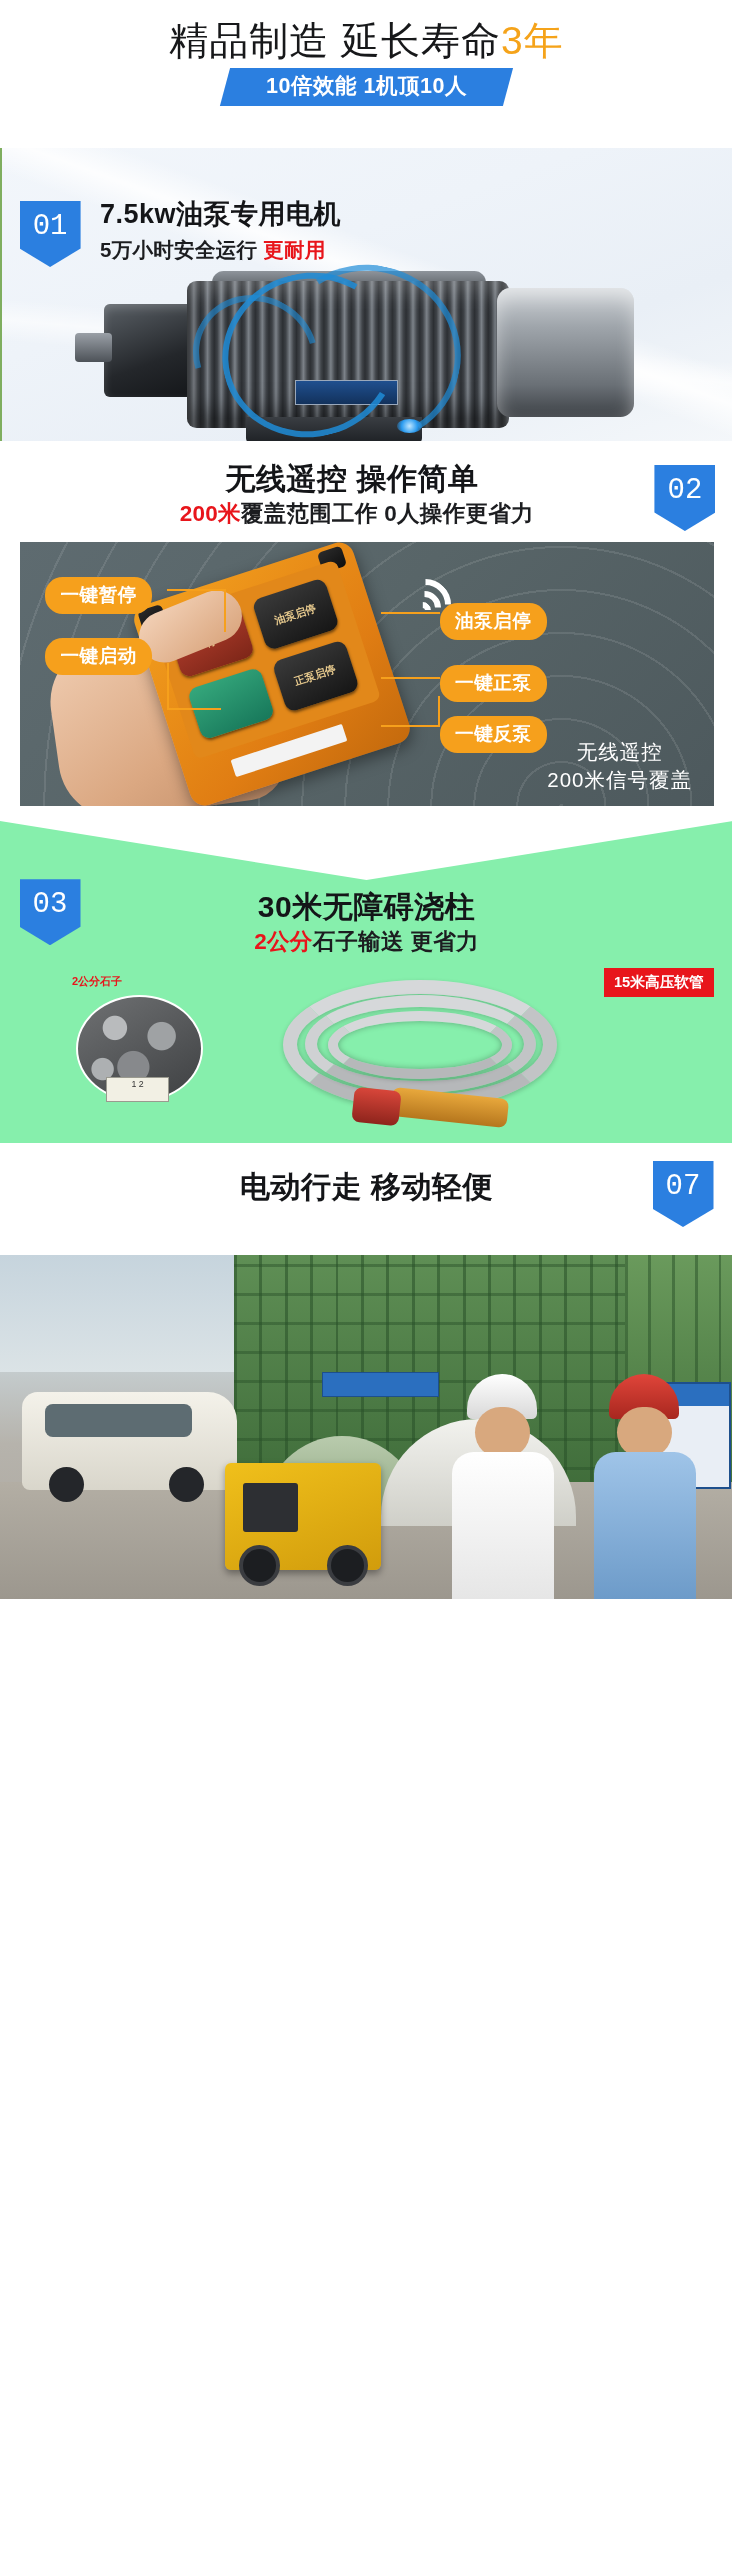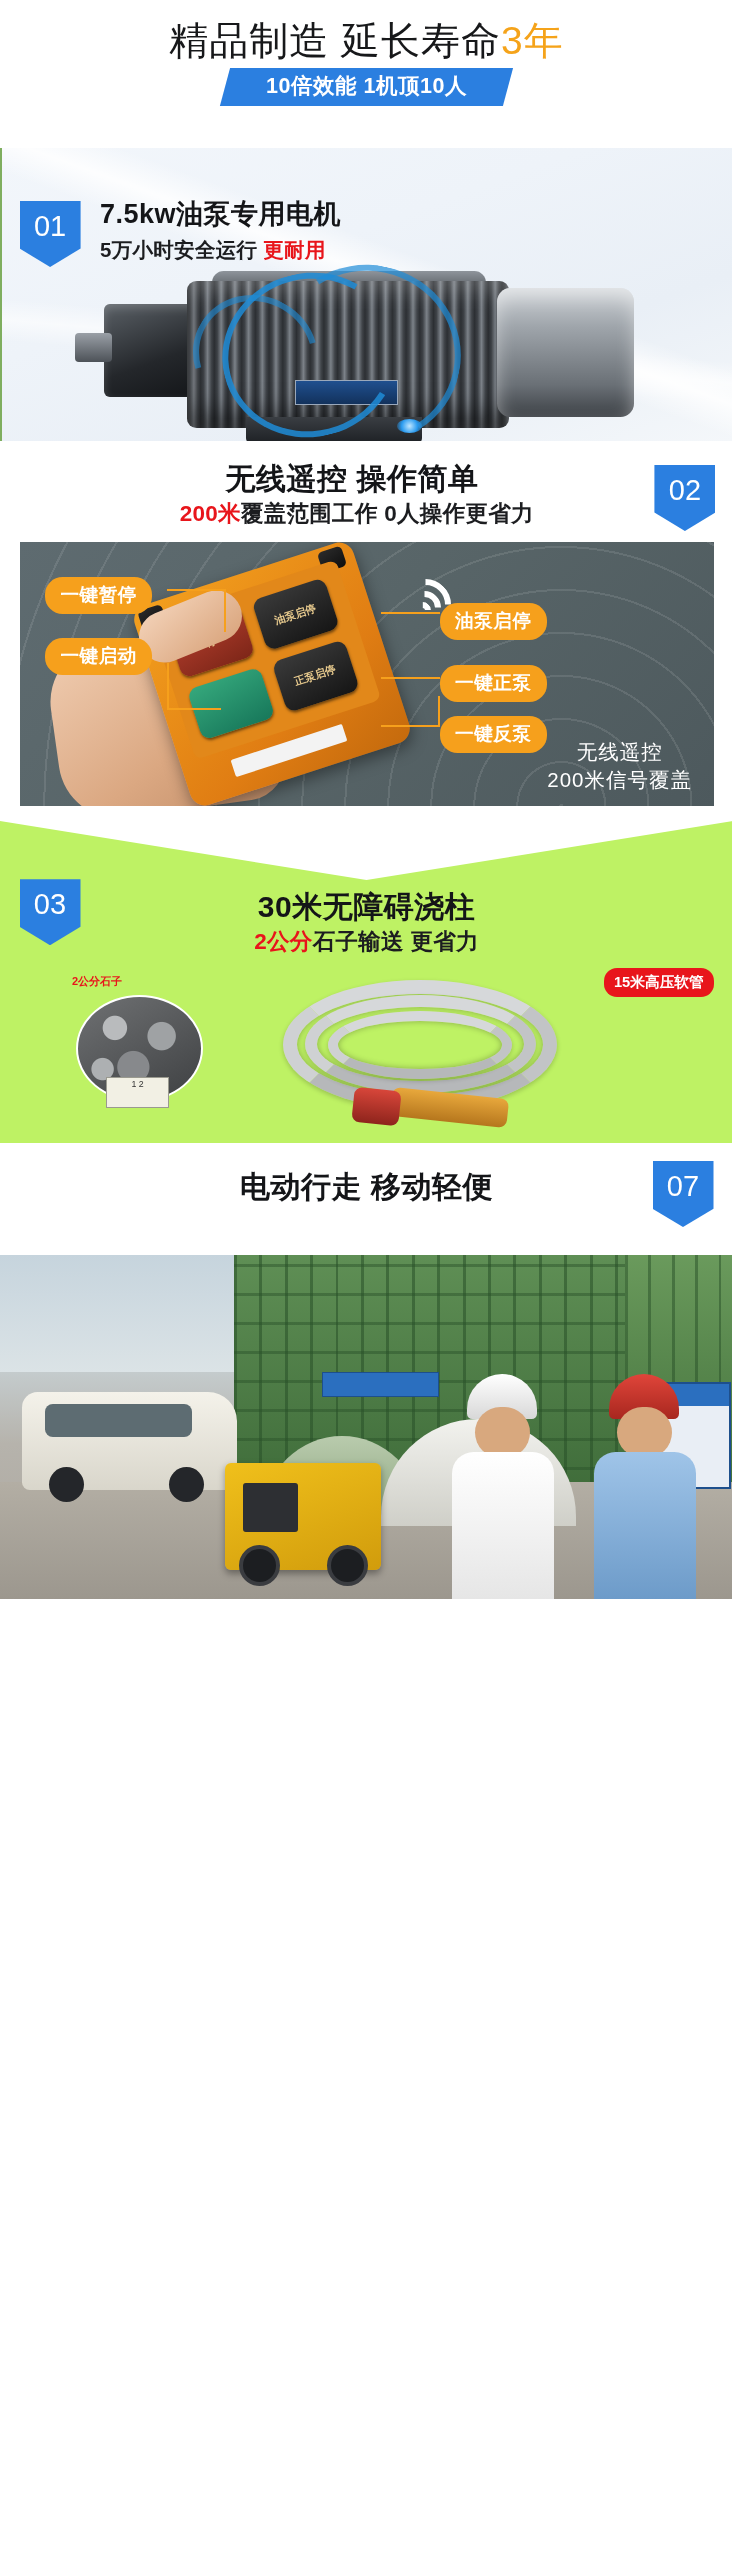--- a/index.html
+++ b/index.html
@@ -77,21 +77,21 @@
     width: 61px;
     height: 66px;
     background: #2b7fe0;
     color: #ffffff;
     font-size: 29px;
     font-weight: 400;
     line-height: 51px;
     text-align: center;
     -webkit-clip-path: polygon(0 0, 100% 0, 100% 72%, 50% 100%, 0 72%);
     clip-path: polygon(0 0, 100% 0, 100% 72%, 50% 100%, 0 72%);
-    font-family: Liberation Sans, sans-serif;
+    font-family: Liberation Mono, monospace;
   }
 
   
   .sec1 {
     position: absolute;
     left: 0; top: 148px;
     width: 733px; height: 293px;
     background: linear-gradient(160deg,#f2f6fb 0%, #eef3f9 38%, #e9eff6 70%, #f4f7fa 100%);
     border-left: 2.9px solid #7fae5f;
   }
@@ -263,56 +263,56 @@
     color: #ffffff;
     font-size: 20.5px;
     font-weight: 400;
     line-height: 28px;
     letter-spacing: 1px;
   }
 
   
   .sec3-wrap {
     position: absolute; left: 0; top: 821px; width: 733px; height: 322px;
-    background: #bef264;
+    background: #86efac;
   }
   .chev {
     position: absolute; left: 0; top: 0; width: 733px; height: 59px;
     background: #ffffff;
     -webkit-clip-path: polygon(0 0, 50% 100%, 100% 0, 100% 0, 0 0);
     clip-path: polygon(0 0, 50% 100%, 100% 0);
   }
   .sec3-head { position: absolute; left: 0; top: 66px; width: 733px; }
   .sec3-head .badge { left: 19.5px; top: -7.8px; }
 
   .hose-photo {
     position: absolute; left: 0; top: 147px; width: 733px; height: 176px;
   }
   .hose-tag {
     position: absolute; right: 19.5px; top: 0px;
     background: #e8151b; color: #fff; font-size: 14.7px; font-weight: 700;
-    padding: 4.9px 9.8px; border-radius: 13px; white-space: nowrap;
+    padding: 4.9px 9.8px; border-radius: 0; white-space: nowrap;
   }
   .stone-tag {
     position: absolute; left: 72px; top: 5.9px;
     color: #e8151b; font-size: 11px; font-weight: 700; white-space: nowrap;
   }
   .stone-img {
     position: absolute; left: 76px; top: 27px; width: 127px; height: 107px;
     border-radius: 50%;
     background:
       radial-gradient(circle at 30% 30%, #b9bbbd 0 11.7px, transparent 12.7px),
       radial-gradient(circle at 68% 38%, #9fa2a4 0 13.7px, transparent 14.7px),
       radial-gradient(circle at 45% 68%, #87898c 0 15.6px, transparent 16.6px),
       radial-gradient(circle at 20% 70%, #adb0b2 0 10.7px, transparent 11.7px),
       linear-gradient(150deg,#6f7173,#3e4042);
     border: 2px solid #ffffff;
   }
   .ruler {
-    position: absolute; left: 106px; top: 109px; width: 63px; height: 31px;
+    position: absolute; left: 106px; top: 109px; width: 63px; height: 25px;
     background: #f2f0e4; border: 1px solid #9a9a8f;
     font-size: 8.8px; color: #333; text-align: center; line-height: 13.7px;
   }
   .hose-coil {
     position: absolute; left: 244px; top: 5.9px; width: 391px; height: 161px;
   }
   .hose-coil .ring {
     position: absolute; border-radius: 50%;
     border: 14.7px solid;
     border-color: #d6d8da #c2c4c6 #b6b8ba #cfd1d3;

